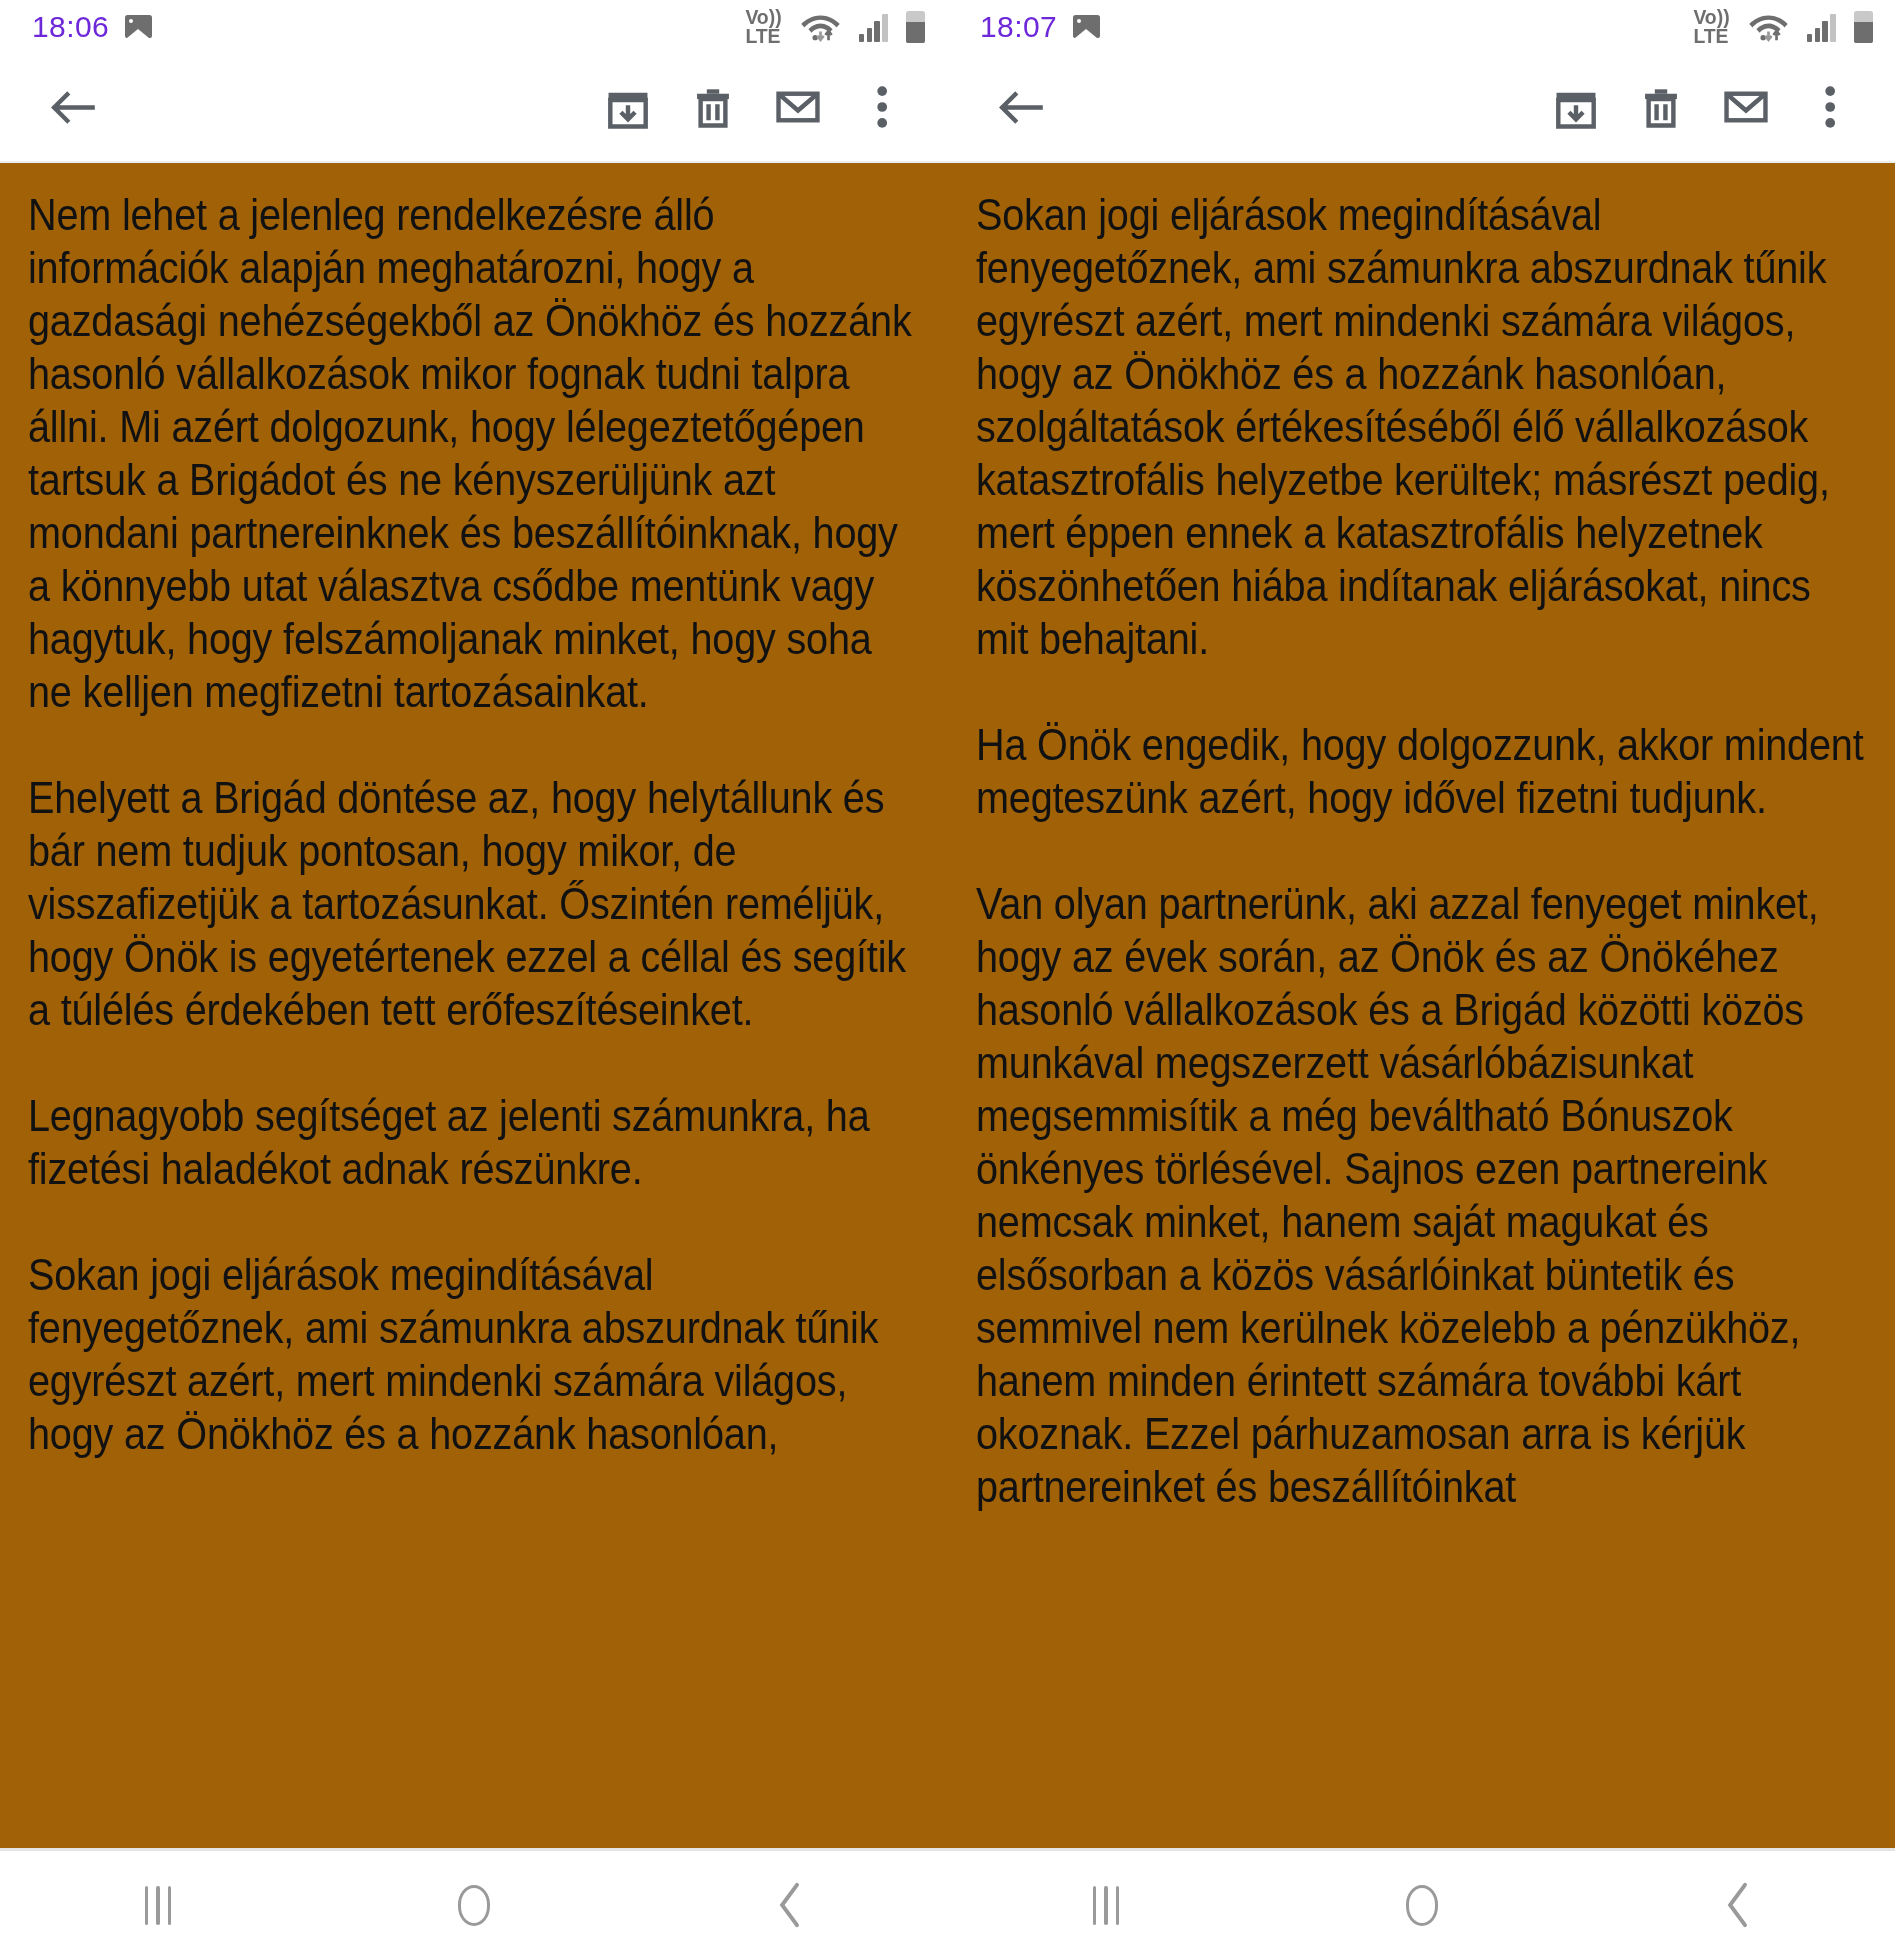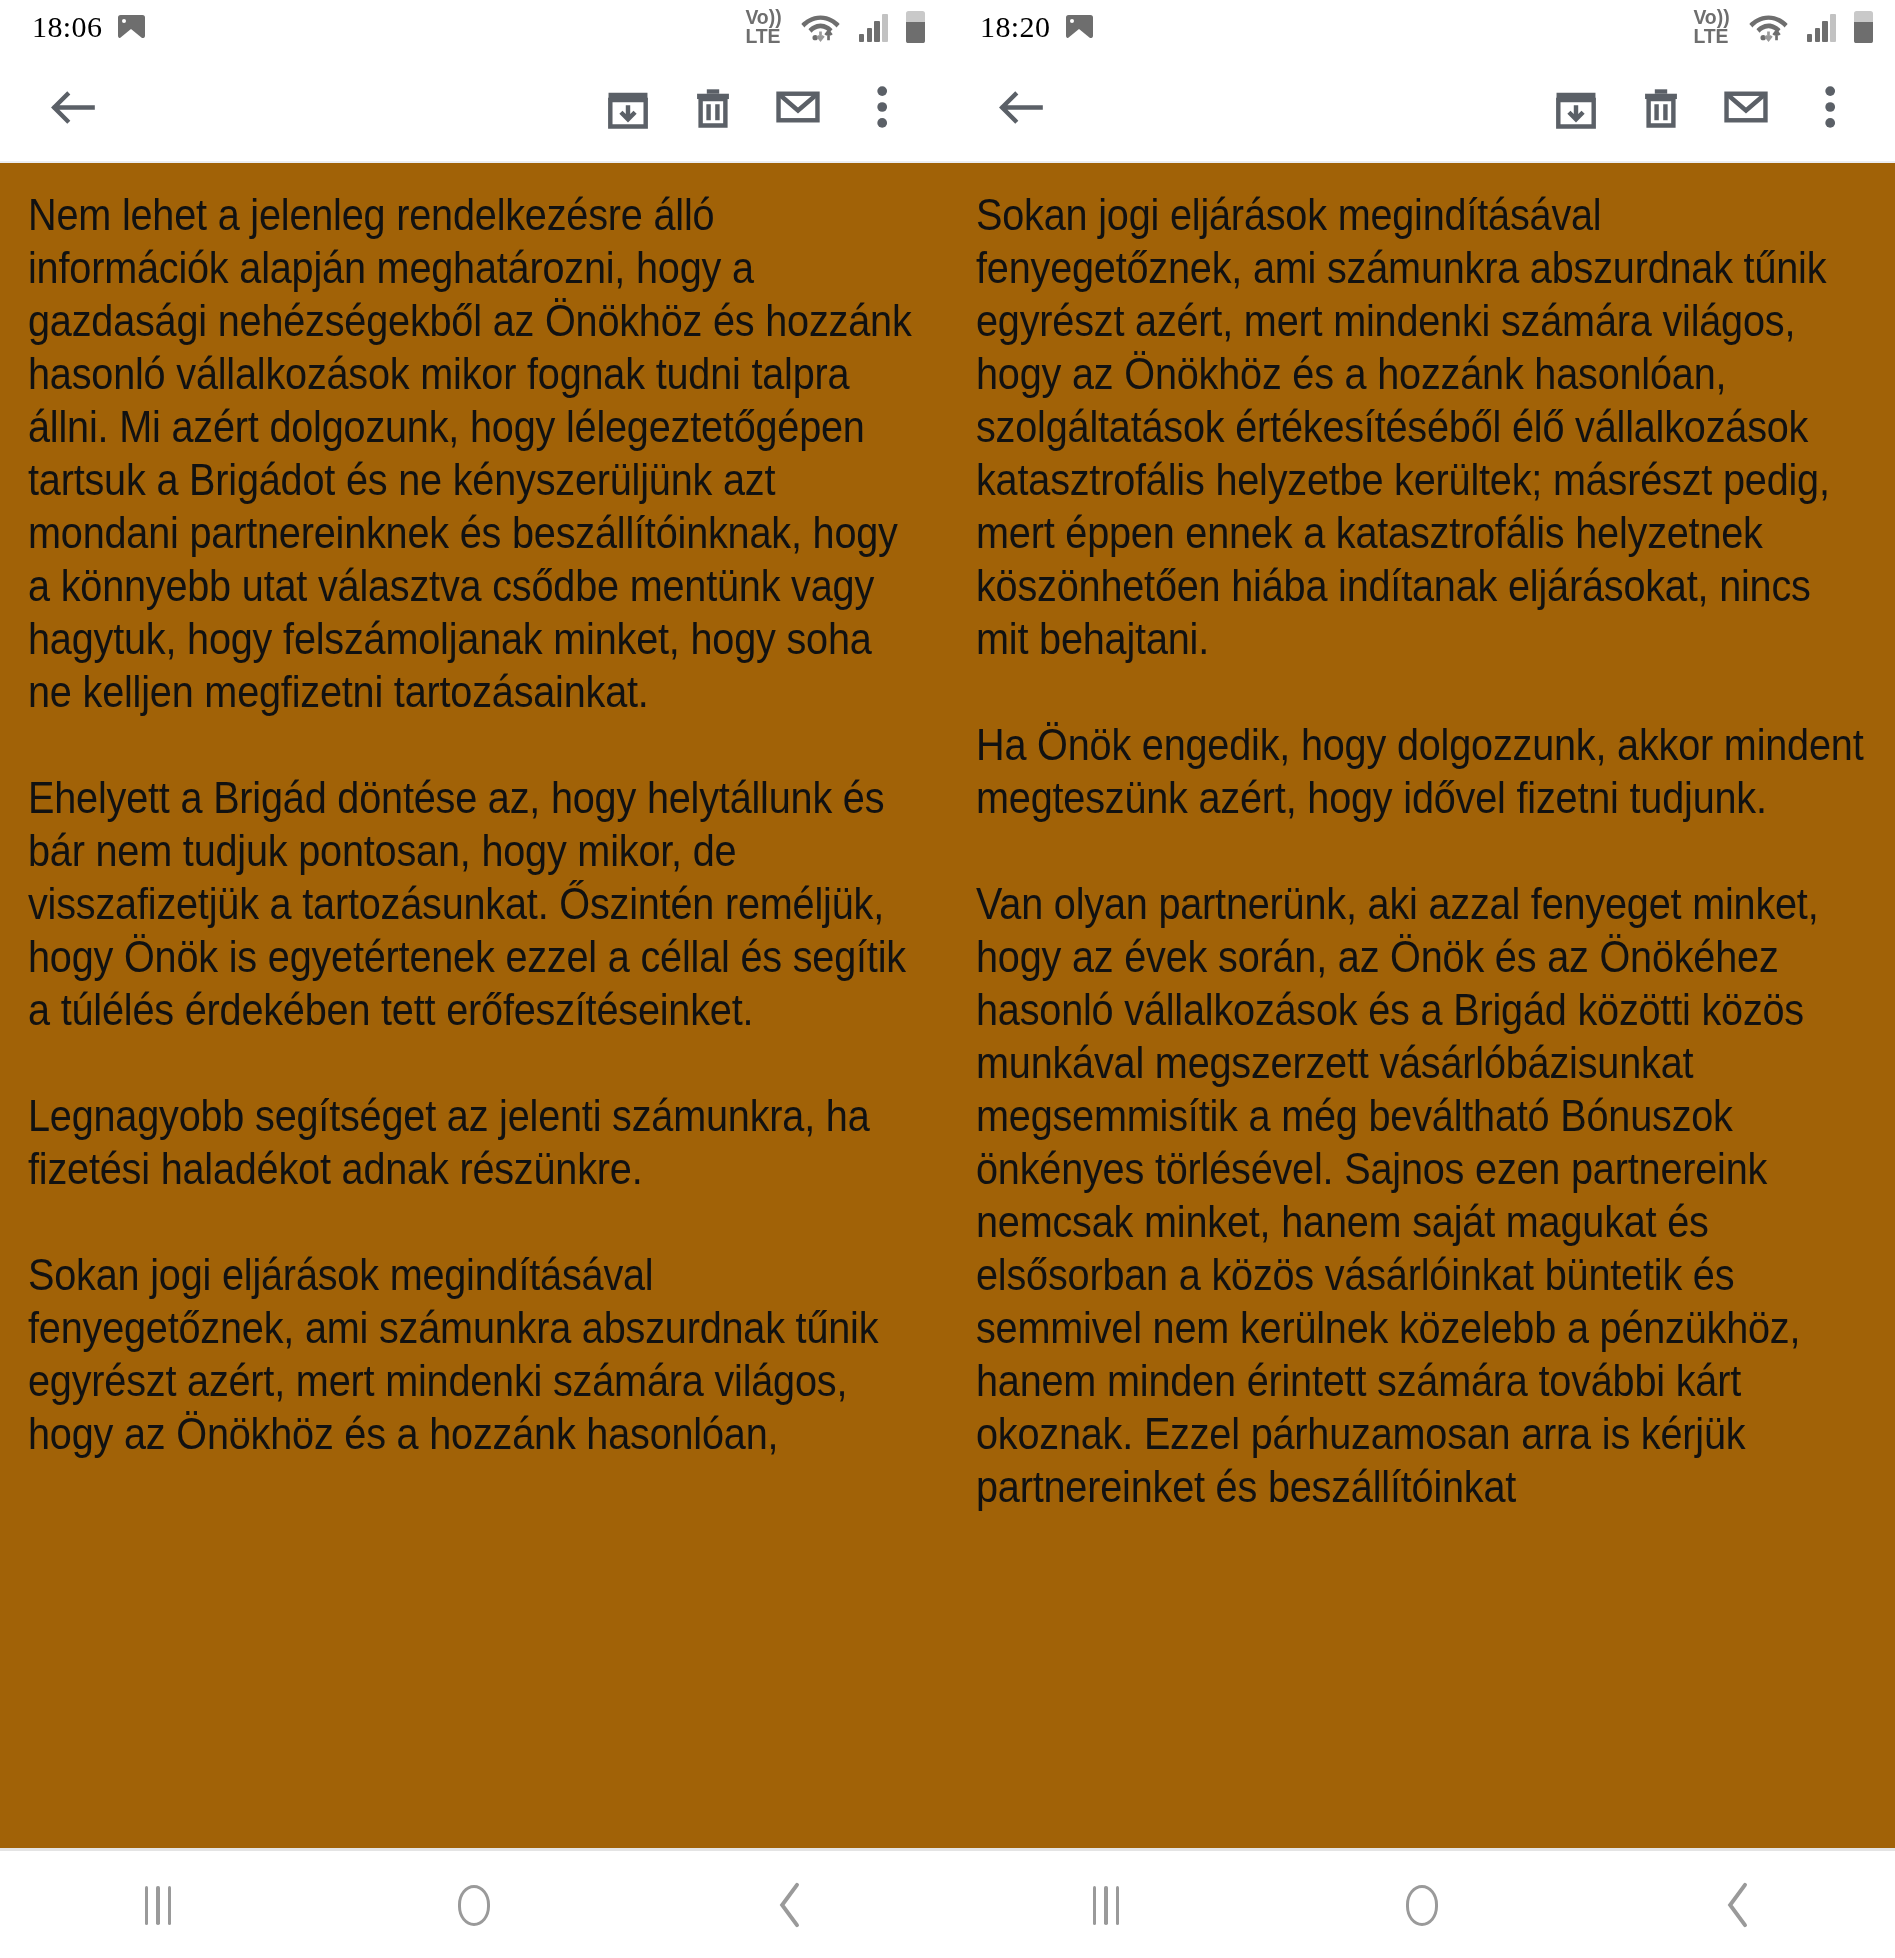--- a/index.html
+++ b/index.html
@@ -42,24 +42,24 @@
     box-sizing: border-box;
     background: #ffffff;
   }
   .status-left {
     display: flex;
     align-items: center;
     gap: 16px;
   }
   .status-clock {
     font-size: 30px;
-    color: #000000;
+    color: #6d28d9;
     letter-spacing: 0.4px;
     line-height: 1;
-    font-family: Liberation Serif, serif;
+    font-family: Liberation Sans, sans-serif;
   }
   .icon-image {
     width: 26.5px;
     height: 23px;
     position: relative;
     background: #6e6e6e;
     border-radius: 2.6px;
     overflow: hidden;
     display: inline-block;
   }
@@ -331,21 +331,21 @@
           </svg>
         </span>
       </button>
     </div>
   </div>
 
   <div class="phone right">
 
     <div class="statusbar">
       <div class="status-left">
-        <span class="status-clock">18:20</span>
+        <span class="status-clock">18:07</span>
         <span class="icon-image"></span>
       </div>
       <div class="status-right">
         <span class="volte">
           <span>Vo))</span>
           <span>LTE</span>
         </span>
         <span class="wifi-wrap">
           <svg width="41" height="34" viewBox="0 0 46 38">
             <path d="M23 6 C13 6 5 11.5 1.5 15.5 L5 19.5 C8.5 15.5 15 11 23 11 C31 11 37.5 15.5 41 19.5 L44.5 15.5 C41 11.5 33 6 23 6 Z" fill="#6e6e6e"></path>

